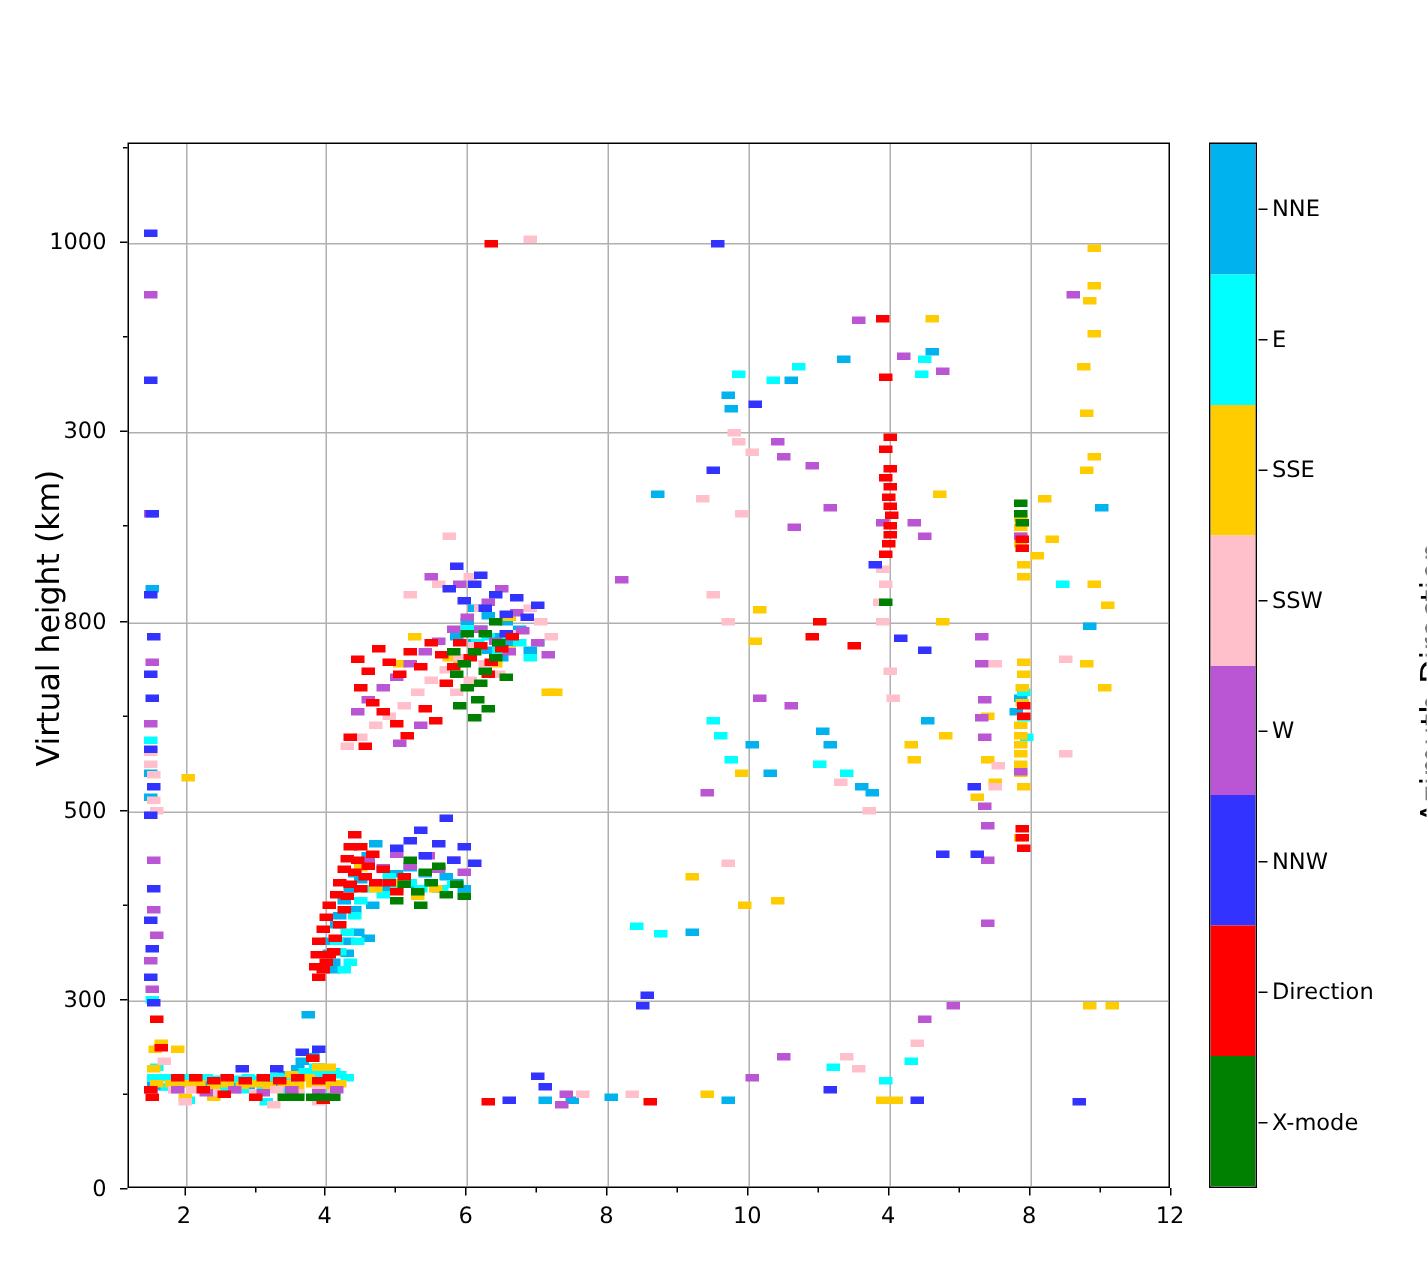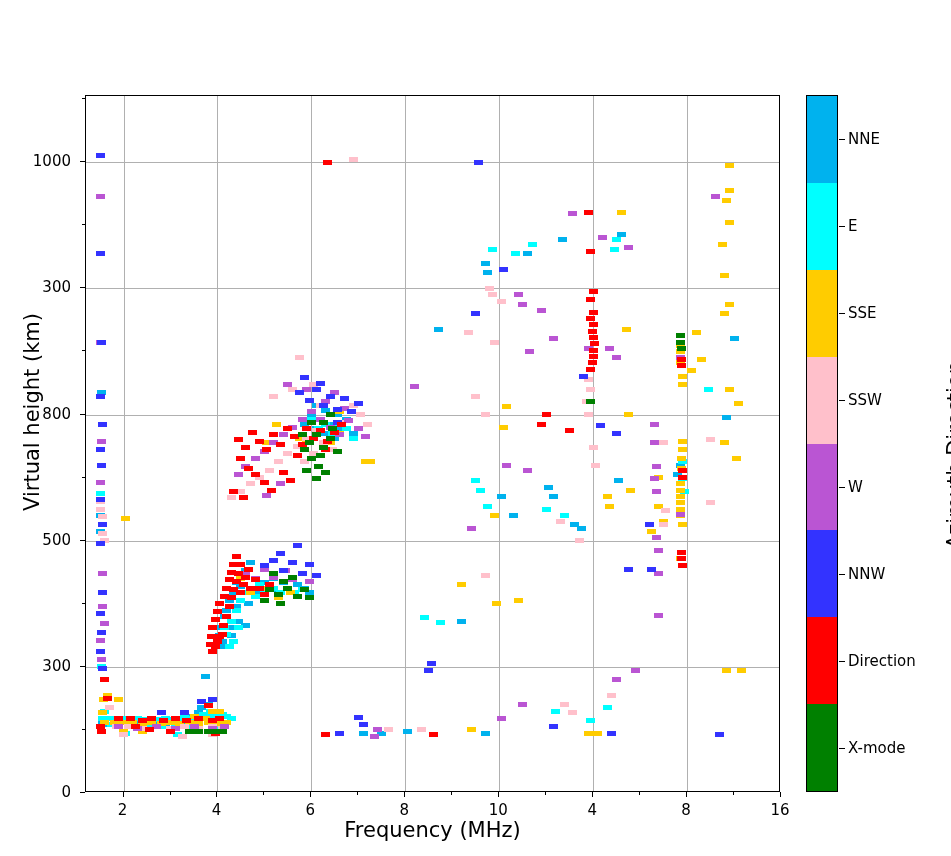--- a/index.html
+++ b/index.html
@@ -778,21 +778,21 @@
       <div class="ticklabel-x" style="left: 280.405px; top: 801px;">6</div>
       <div class="tick-x" style="left: 404.324px; top: 792px;"></div>
       <div class="ticklabel-x" style="left: 374.324px; top: 801px;">8</div>
       <div class="tick-x" style="left: 498.243px; top: 792px;"></div>
       <div class="ticklabel-x" style="left: 468.243px; top: 801px;">10</div>
       <div class="tick-x" style="left: 592.162px; top: 792px;"></div>
       <div class="ticklabel-x" style="left: 562.162px; top: 801px;">4</div>
       <div class="tick-x" style="left: 686.081px; top: 792px;"></div>
       <div class="ticklabel-x" style="left: 656.081px; top: 801px;">8</div>
       <div class="tick-x" style="left: 780px; top: 792px;"></div>
-      <div class="ticklabel-x" style="left: 750px; top: 801px;">16</div>
+      <div class="ticklabel-x" style="left: 750px; top: 801px;">12</div>
       <div class="tick-x minor" style="left: 169.527px; top: 792px;"></div>
       <div class="tick-x minor" style="left: 263.446px; top: 792px;"></div>
       <div class="tick-x minor" style="left: 357.365px; top: 792px;"></div>
       <div class="tick-x minor" style="left: 451.284px; top: 792px;"></div>
       <div class="tick-x minor" style="left: 545.203px; top: 792px;"></div>
       <div class="tick-x minor" style="left: 639.122px; top: 792px;"></div>
       <div class="tick-x minor" style="left: 733.041px; top: 792px;"></div>
       <div class="tick-y" style="left: 80px; top: 792px;"></div>
       <div class="ticklabel-y" style="left: 11px; top: 783px;">0</div>
       <div class="tick-y" style="left: 80px; top: 665.846px;"></div>
@@ -806,21 +806,20 @@
       <div class="tick-y" style="left: 80px; top: 161.231px;"></div>
       <div class="ticklabel-y" style="left: 11px; top: 152.231px;">1000</div>
       <div class="tick-y minor" style="left: 82px; top: 728.923px;"></div>
       <div class="tick-y minor" style="left: 82px; top: 602.769px;"></div>
       <div class="tick-y minor" style="left: 82px; top: 476.615px;"></div>
       <div class="tick-y minor" style="left: 82px; top: 350.462px;"></div>
       <div class="tick-y minor" style="left: 82px; top: 224.308px;"></div>
       <div class="tick-y minor" style="left: 82px; top: 98.1538px;"></div>
     </div>
 
-  <div id="xlabel">Frequency (MHz)</div>
   <div id="ylabel">Virtual height (km)</div>
 
   <div id="colorbar">
       <div class="cbseg" style="height: 12.5%; background: rgb(0, 178, 238);"></div>
       <div class="cbseg" style="height: 12.5%; background: rgb(0, 255, 255);"></div>
       <div class="cbseg" style="height: 12.5%; background: rgb(255, 204, 0);"></div>
       <div class="cbseg" style="height: 12.5%; background: rgb(255, 192, 203);"></div>
       <div class="cbseg" style="height: 12.5%; background: rgb(186, 85, 211);"></div>
       <div class="cbseg" style="height: 12.5%; background: rgb(51, 51, 255);"></div>
       <div class="cbseg" style="height: 12.5%; background: rgb(255, 0, 0);"></div>

